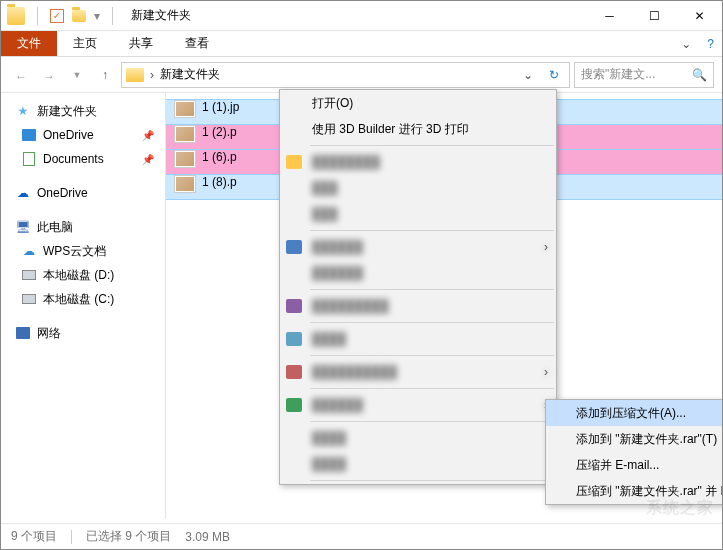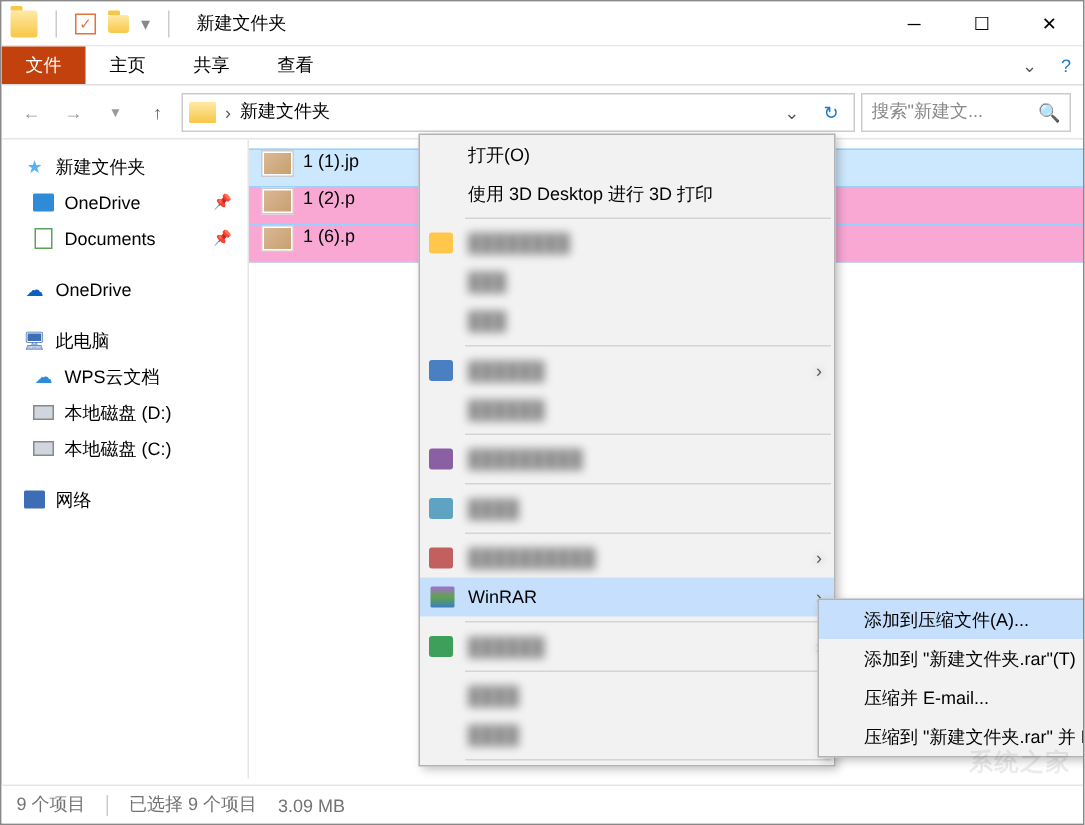--- a/index.html
+++ b/index.html
@@ -203,50 +203,49 @@
           <div class="thumb-img"></div>
         </div>
         <span>1 (2).p</span>
       </div>
     <div class="file-item sel-dim">
         <div class="thumb">
           <div class="thumb-img"></div>
         </div>
         <span>1 (6).p</span>
       </div>
+    <div class="file-item">
+        <div class="thumb">
+          <div class="thumb-img"></div>
+        </div>
+        <span>1 (8).p</span>
+      </div>
   </div>
 </div>
 
 <div class="context-menu">
   <div class="menu-item">
       <span>打开(O)</span>
     </div>
   <div class="menu-item">
-      <span>使用 3D Desktop 进行 3D 打印</span>
+      <span>使用 3D Builder 进行 3D 打印</span>
     </div>
   <div class="menu-sep"></div>
   <div class="menu-item blur"><span class="mi-icon" style="background:#ffc84a;width:16px;height:14px;border-radius:2px"></span>████████</div>
   <div class="menu-item blur">███</div>
   <div class="menu-item blur">███</div>
   <div class="menu-sep"></div>
   <div class="menu-item blur"><span class="mi-icon" style="background:#4a7fc2;width:16px;height:14px;border-radius:2px"></span>██████<span class="mi-arrow">›</span></div>
   <div class="menu-item blur">██████</div>
   <div class="menu-sep"></div>
   <div class="menu-item blur"><span class="mi-icon" style="background:#8a5fa3;width:16px;height:14px;border-radius:2px"></span>█████████</div>
   <div class="menu-sep"></div>
   <div class="menu-item blur"><span class="mi-icon" style="background:#5fa3c2;width:16px;height:14px;border-radius:2px"></span>████</div>
   <div class="menu-sep"></div>
   <div class="menu-item blur"><span class="mi-icon" style="background:#c25f5f;width:16px;height:14px;border-radius:2px"></span>██████████<span class="mi-arrow">›</span></div>
-  <div class="menu-item hl">
-    <span class="mi-icon">
-        <span class="rar-icon"></span>
-      </span>
-    <span>WinRAR</span>
-    <span class="mi-arrow">›</span>
-  </div>
   <div class="menu-sep"></div>
   <div class="menu-item blur"><span class="mi-icon" style="background:#3d9f5a;width:16px;height:14px;border-radius:2px"></span>██████<span class="mi-arrow">›</span></div>
   <div class="menu-sep"></div>
   <div class="menu-item blur">████</div>
   <div class="menu-item blur">████</div>
   <div class="menu-sep"></div>
 </div>
 
 <div class="submenu">
   <div class="sub-item hl">

